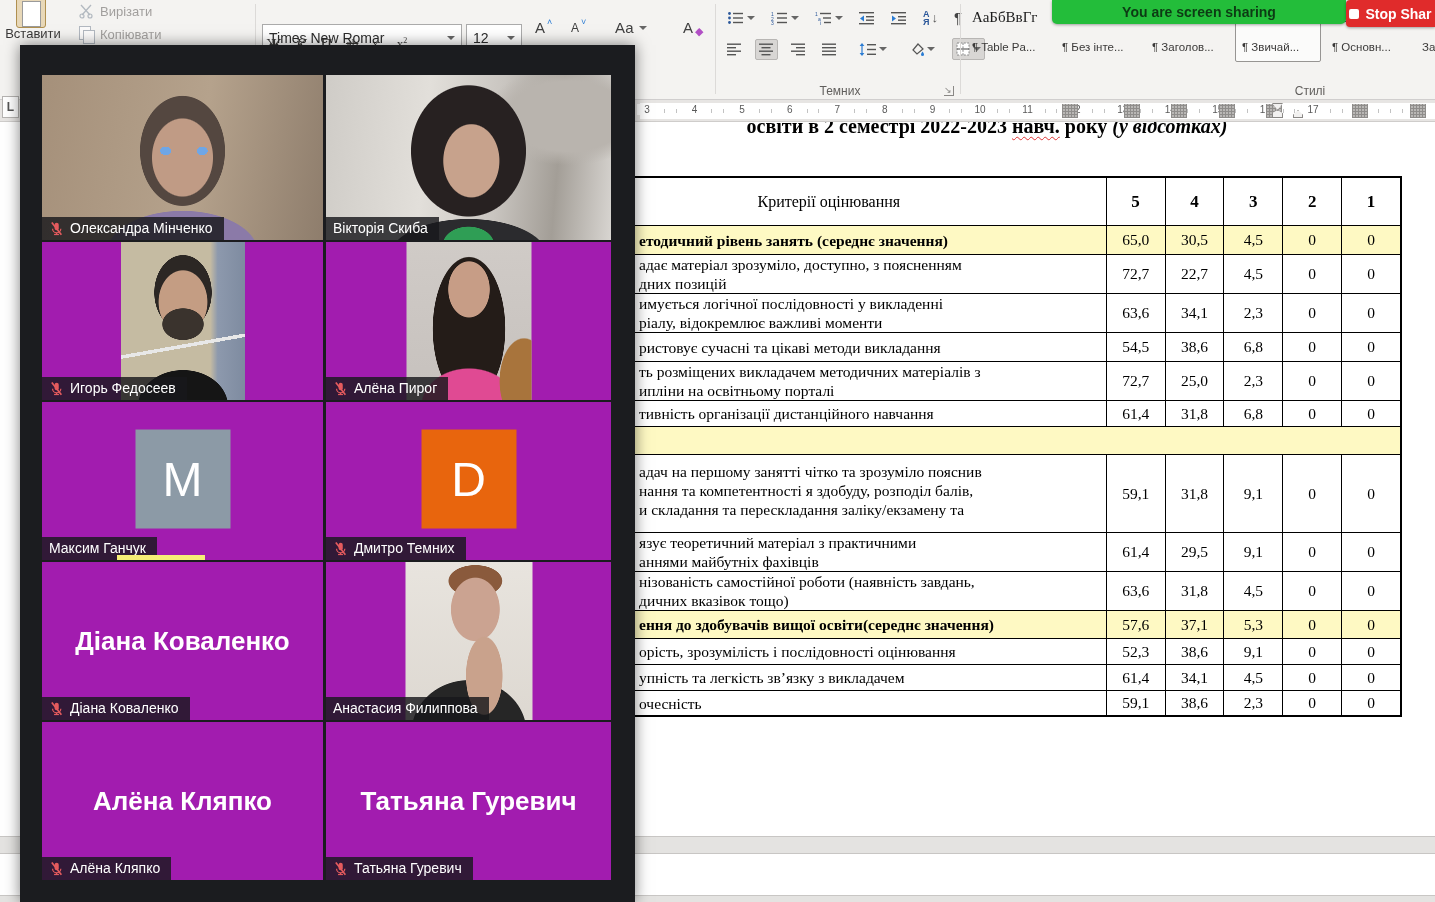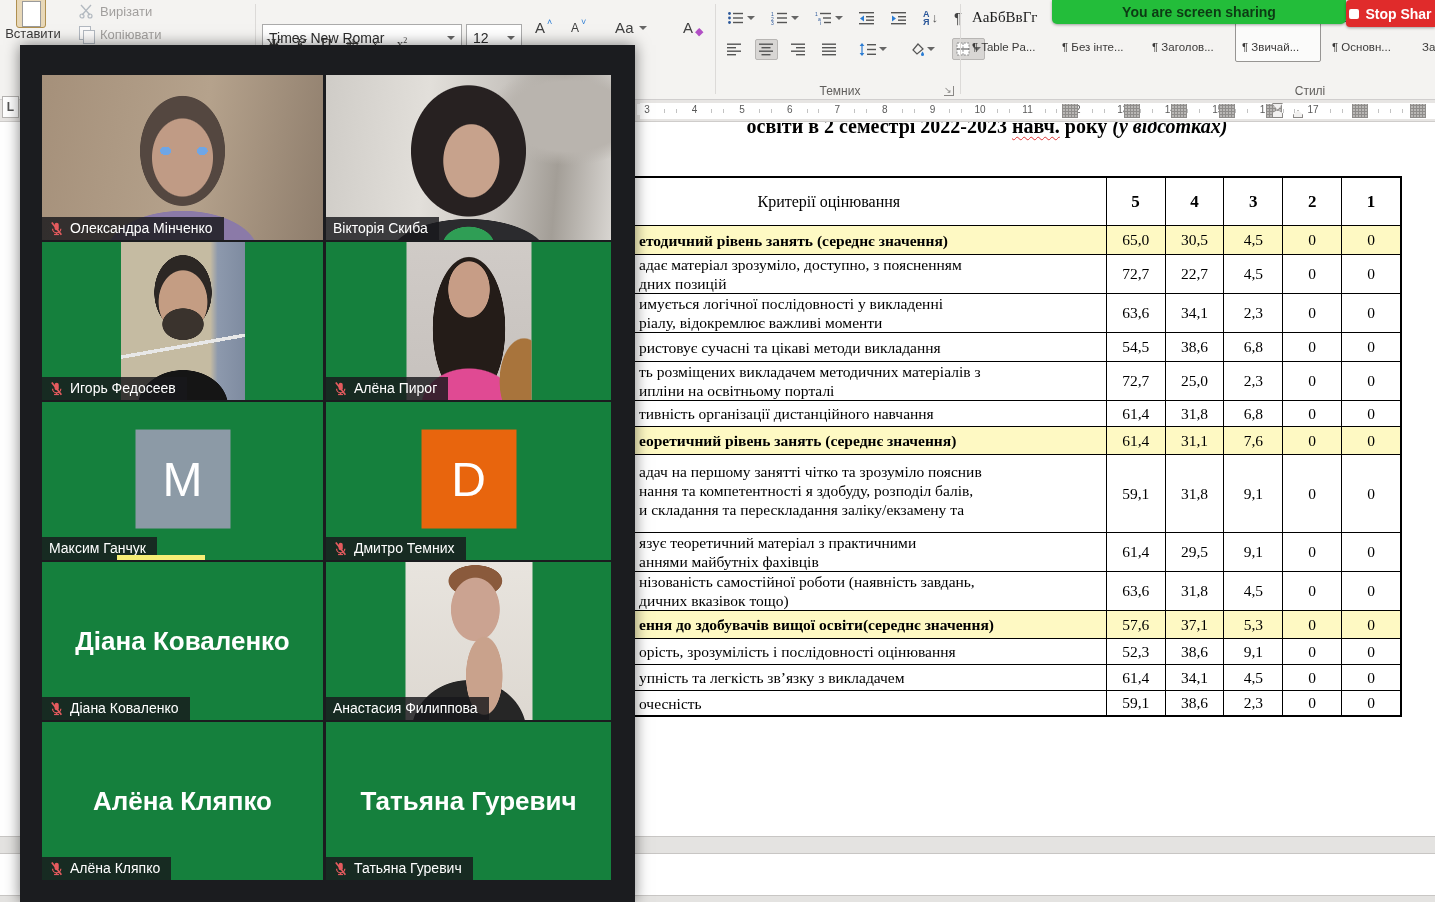--- a/index.html
+++ b/index.html
@@ -120,21 +120,21 @@
   .trow.boldrow .tc-crit { font-weight:bold; }
   .trow.hdr .tc-crit { align-items:center; padding-left:250px; font-size:16px; }
   .trow.hdr .tc-val { font-weight:bold; font-size:17px; }
   .trow.toptext .tc-crit { justify-content:flex-start; padding-top:7px; }
 
   
   .zoomwin { position:absolute; left:20px; top:45px; width:615px; height:857px; background:#1b1c1f;
     z-index:20; box-shadow:0 0 14px rgba(0,0,0,.5); }
   .pgrid { position:absolute; left:22px; top:30px; width:569px; display:grid;
     grid-template-columns:281px 285px; grid-template-rows:165px 158px 158px 158px 158px; gap:2px 3px; }
-  .tile { position:relative; background:#15803d; overflow:hidden; }
+  .tile { position:relative; background:#a21caf; overflow:hidden; }
   .tile.active { outline:3px solid #c9d64b; outline-offset:-3px; }
   .video { position:absolute; inset:0; }
   .video.port { left:50%; transform:translateX(-50%); }
   .avatarbox { position:absolute; left:50%; top:50%; transform:translate(-50%,-52%);
     width:95px; height:99px; display:flex; align-items:center; justify-content:center;
     color:#fff; font-size:48px; }
   .bigname { position:absolute; inset:0; display:flex; align-items:center; justify-content:center;
     color:#fff; font-size:26px; font-weight:600; }
   .nlabel { position:absolute; left:0; bottom:0; background:rgba(25,25,28,.82); color:#fff;
     font-size:14px; padding:3px 11px 4px 7px; display:flex; align-items:center; gap:6px;
@@ -486,21 +486,20 @@
         </div>
         <div class="trow" style="height: 26px;">
           <div class="tc-crit">тивність організації дистанційного навчання</div>
           <div class="tc-val">61,4</div>
           <div class="tc-val">31,8</div>
           <div class="tc-val">6,8</div>
           <div class="tc-val">0</div>
           <div class="tc-val">0</div>
         </div>
         <div class="trow shaded boldrow" style="height: 28px;">
-          <div class="tc-crit">еоретичний рівень занять (середнє значення)</div>
           <div class="tc-val">61,4</div>
           <div class="tc-val">31,1</div>
           <div class="tc-val">7,6</div>
           <div class="tc-val">0</div>
           <div class="tc-val">0</div>
         </div>
         <div class="trow toptext" style="height: 78px;">
           <div class="tc-crit">адач на першому занятті чітко та зрозуміло пояснив
 нання та компетентності я здобуду, розподіл балів,
 и складання та перескладання заліку/екзамену та</div>

